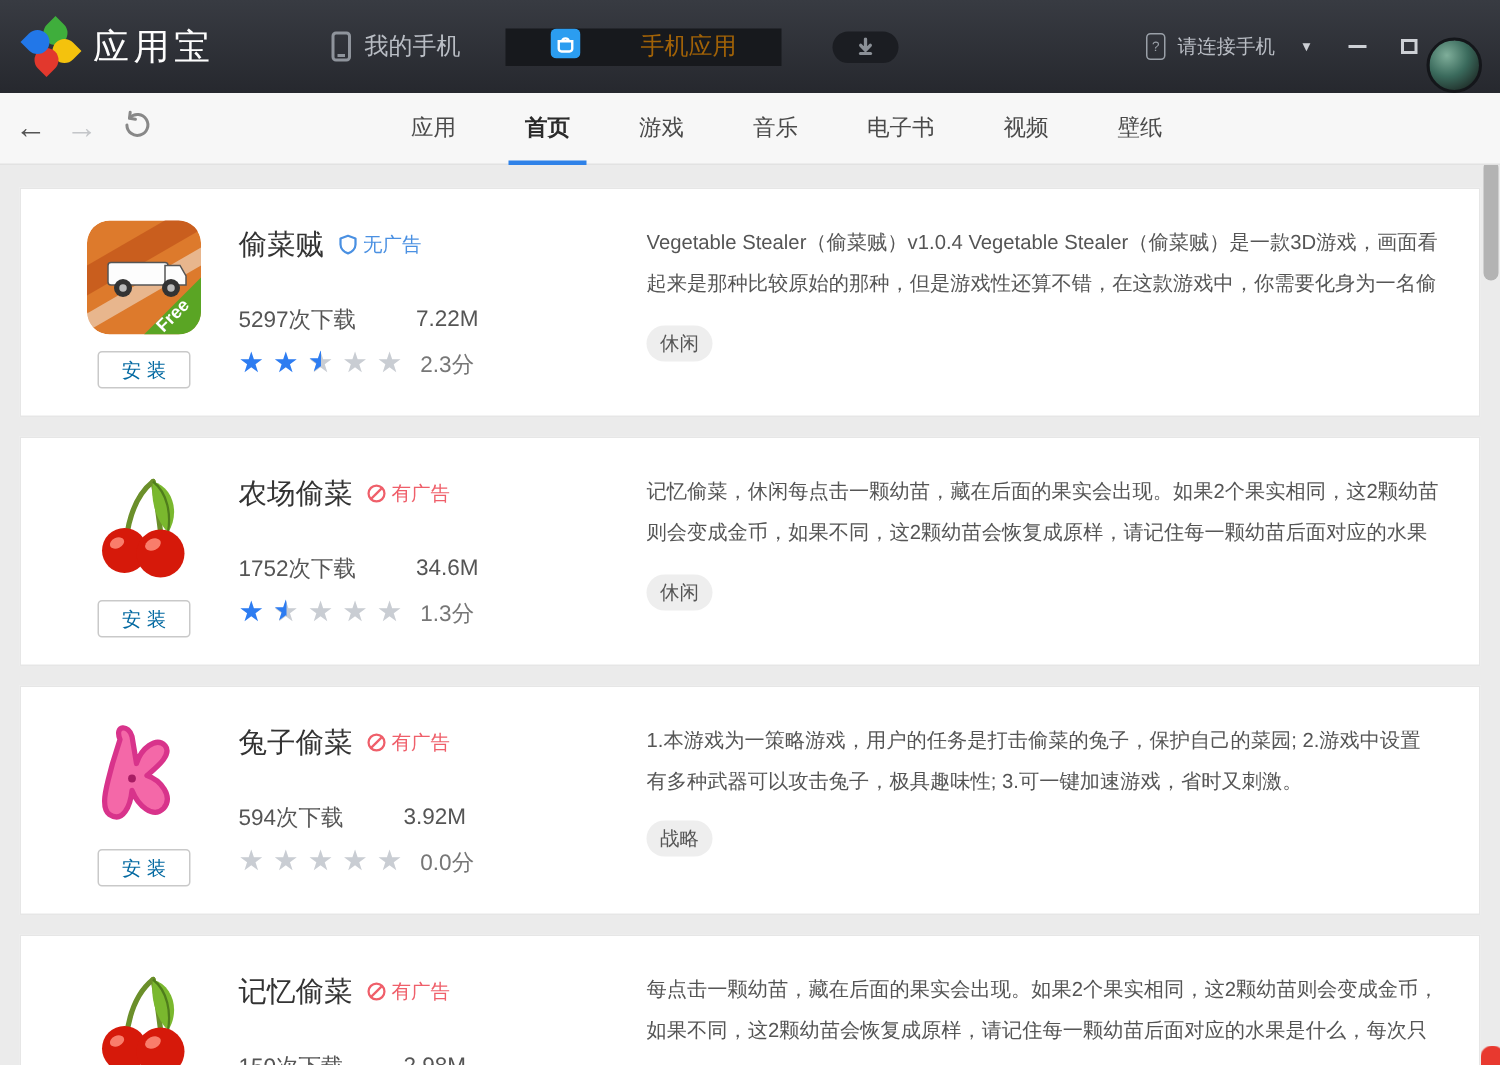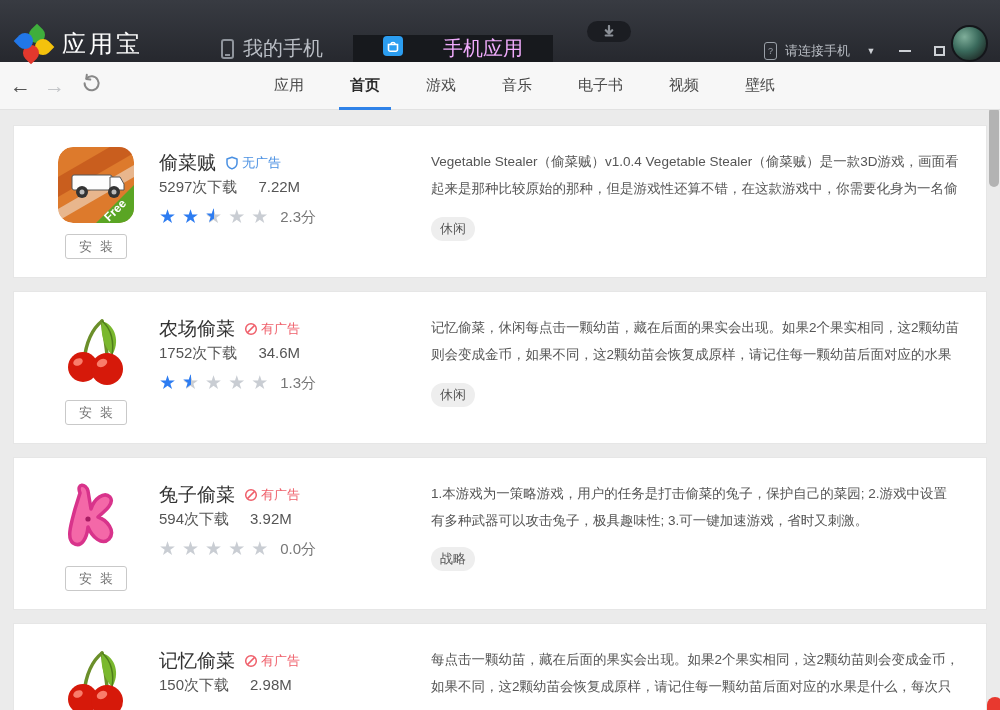--- a/index.html
+++ b/index.html
@@ -1,32 +1,32 @@
 <!DOCTYPE html>
 <html><head>
 <meta charset="utf-8">
 <style>
   * { margin:0; padding:0; box-sizing:border-box; }
   html,body { width:1000px; height:710px; overflow:hidden; }
   body { font-family:"Liberation Sans","DejaVu Sans",sans-serif; background:#ebebeb; }
 
   
   .titlebar { position:relative; height:62px; background:linear-gradient(#383b42,#26282e);
-              display:flex; align-items:flex-end; color:#b9bdc4; }
+              display:flex; align-items:center; color:#b9bdc4; }
   .logo-group { display:flex; align-items:center; gap:10px; padding-left:16px; margin-right:48px; }
   .logo-mark { position:relative; width:36px; height:36px; }
   .logo-mark i { position:absolute; width:16px; height:16px; border-radius:50% 50% 50% 0; }
   .logo-mark i.p-green  { left:13px; top:1px;  background:#3fae3c; transform:rotate(135deg); }
   .logo-mark i.p-yellow { right:1px; top:13px; background:#f4c20d; transform:rotate(225deg); }
   .logo-mark i.p-red    { left:7px;  bottom:1px;background:#e2382d; transform:rotate(-45deg); }
   .logo-mark i.p-blue   { left:1px;  top:7px;  background:#2277e8; transform:rotate(45deg); }
   .logo-text { font-size:24px; color:#fdfdfd; letter-spacing:3px; }
   .tb-tabs { display:flex; align-items:stretch; }
-  .tb-tab { display:flex; align-items:center; gap:9px; padding:0 30px; font-size:20px; cursor:default; }
-  .tb-tab.selected { background:#17191d; color:#f0abfc;gap:40px; }
+  .tb-tab { display:flex; align-items:center; gap:9px; padding:0 30px; font-size:16px; cursor:default; }
+  .tb-tab.selected { background:#17191d; color:#a16207;gap:40px; }
   .phone-outline { display:inline-block; width:13px; height:20px; border:2px solid #8f949c; border-radius:3px; position:relative; }
   .phone-outline::after { content:""; position:absolute; left:2px; right:2px; bottom:1px; height:2px; background:#8f949c; }
   .dl-pill { align-self:center; margin-left:34px; width:44px; height:21px; background:#1b1d22; border-radius:11px;
              display:flex; align-items:center; justify-content:center; }
   .tb-right { margin-left:auto; display:flex; align-items:center; gap:0; padding-right:14px; }
   .connect { display:flex; align-items:center; gap:8px; font-size:13px; color:#b9bdc4; }
   .connect-phone { display:inline-flex; align-items:center; justify-content:center; width:13px; height:18px;
                    border:1.5px solid #9aa0a8; border-radius:3px; font-size:9px; color:#9aa0a8; }
   .winbtn { display:inline-flex; align-items:center; justify-content:center; width:26px; height:22px; margin-left:8px; color:#cdd0d5; }
   .caret { font-size:9px; }
@@ -52,28 +52,28 @@
                   font-family:inherit; }
   .search button { width:60px; height:32px; border:none; background:#50bd51; color:#fff; font-size:14px; font-family:inherit; cursor:pointer; }
 
   
   .content { position:relative; height:600px; padding:15px 13px 0; background:#ebebeb; overflow:hidden; }
   .card { display:flex; height:153px; margin-bottom:13px; background:#fff; border:1px solid #e6e6e6; padding:21px 26px 0 29px; }
   .col-left { width:106px; display:flex; flex-direction:column; align-items:center; flex:none; }
   .app-icon { width:76px; height:76px; cursor:pointer; }
   .app-icon svg { display:block; }
   .install-btn { margin-top:11px; width:62px; height:25px; background:#fff; border:1px solid #c9c9c9; border-radius:3px;
-                 font-size:13px; color:#737373; font-family:Liberation Mono, monospace; cursor:pointer; }
+                 font-size:13px; color:#0369a1; font-family:Liberation Sans, sans-serif; cursor:pointer; }
   .col-info { width:262px; flex:none; padding-left:10px; padding-top:3px; }
   .name-row { display:flex; align-items:center; gap:9px; }
   .app-name { font-size:19px; color:#333; cursor:pointer; }
   .ad-badge { display:inline-flex; align-items:center; gap:3px; font-size:13px; }
   .ad-badge.none { color:#4a90e2; }
   .ad-badge.ads { color:#ef5f6a;justify-content:space-between; }
-  .meta-row { margin-top:2px; font-size:15px; color:#555; display:flex; gap:21px; }
+  .meta-row { margin-top:28px; font-size:15px; color:#555; display:flex; gap:40px; }
   .stars-row { margin-top:10px; display:flex; align-items:center; }
   .star { position:relative; font-size:19px; color:#c9cdd3; margin-right:6px; font-style:normal; line-height:1; }
   .star.full { color:#2d7cf1; }
   .star.half i { position:absolute; left:0; top:0; width:52%; overflow:hidden; color:#2d7cf1; font-style:normal; }
   .score { margin-left:6px; font-size:15px; color:#777; }
   .col-desc { flex:1; padding-left:20px; padding-top:1px; }
   .desc { font-size:13.5px; line-height:27px; color:#555; max-height:56px; overflow:hidden; }
   .tag { display:inline-block; margin-top:13px; background:#eeeeee; color:#555; font-size:13px; padding:3px 9px; cursor:default;border-radius:12px; }
 
   .scroll-thumb { position:absolute; right:1px; top:-3px; width:10px; height:80px; background:#b3b3b3; border-radius:5px; }

